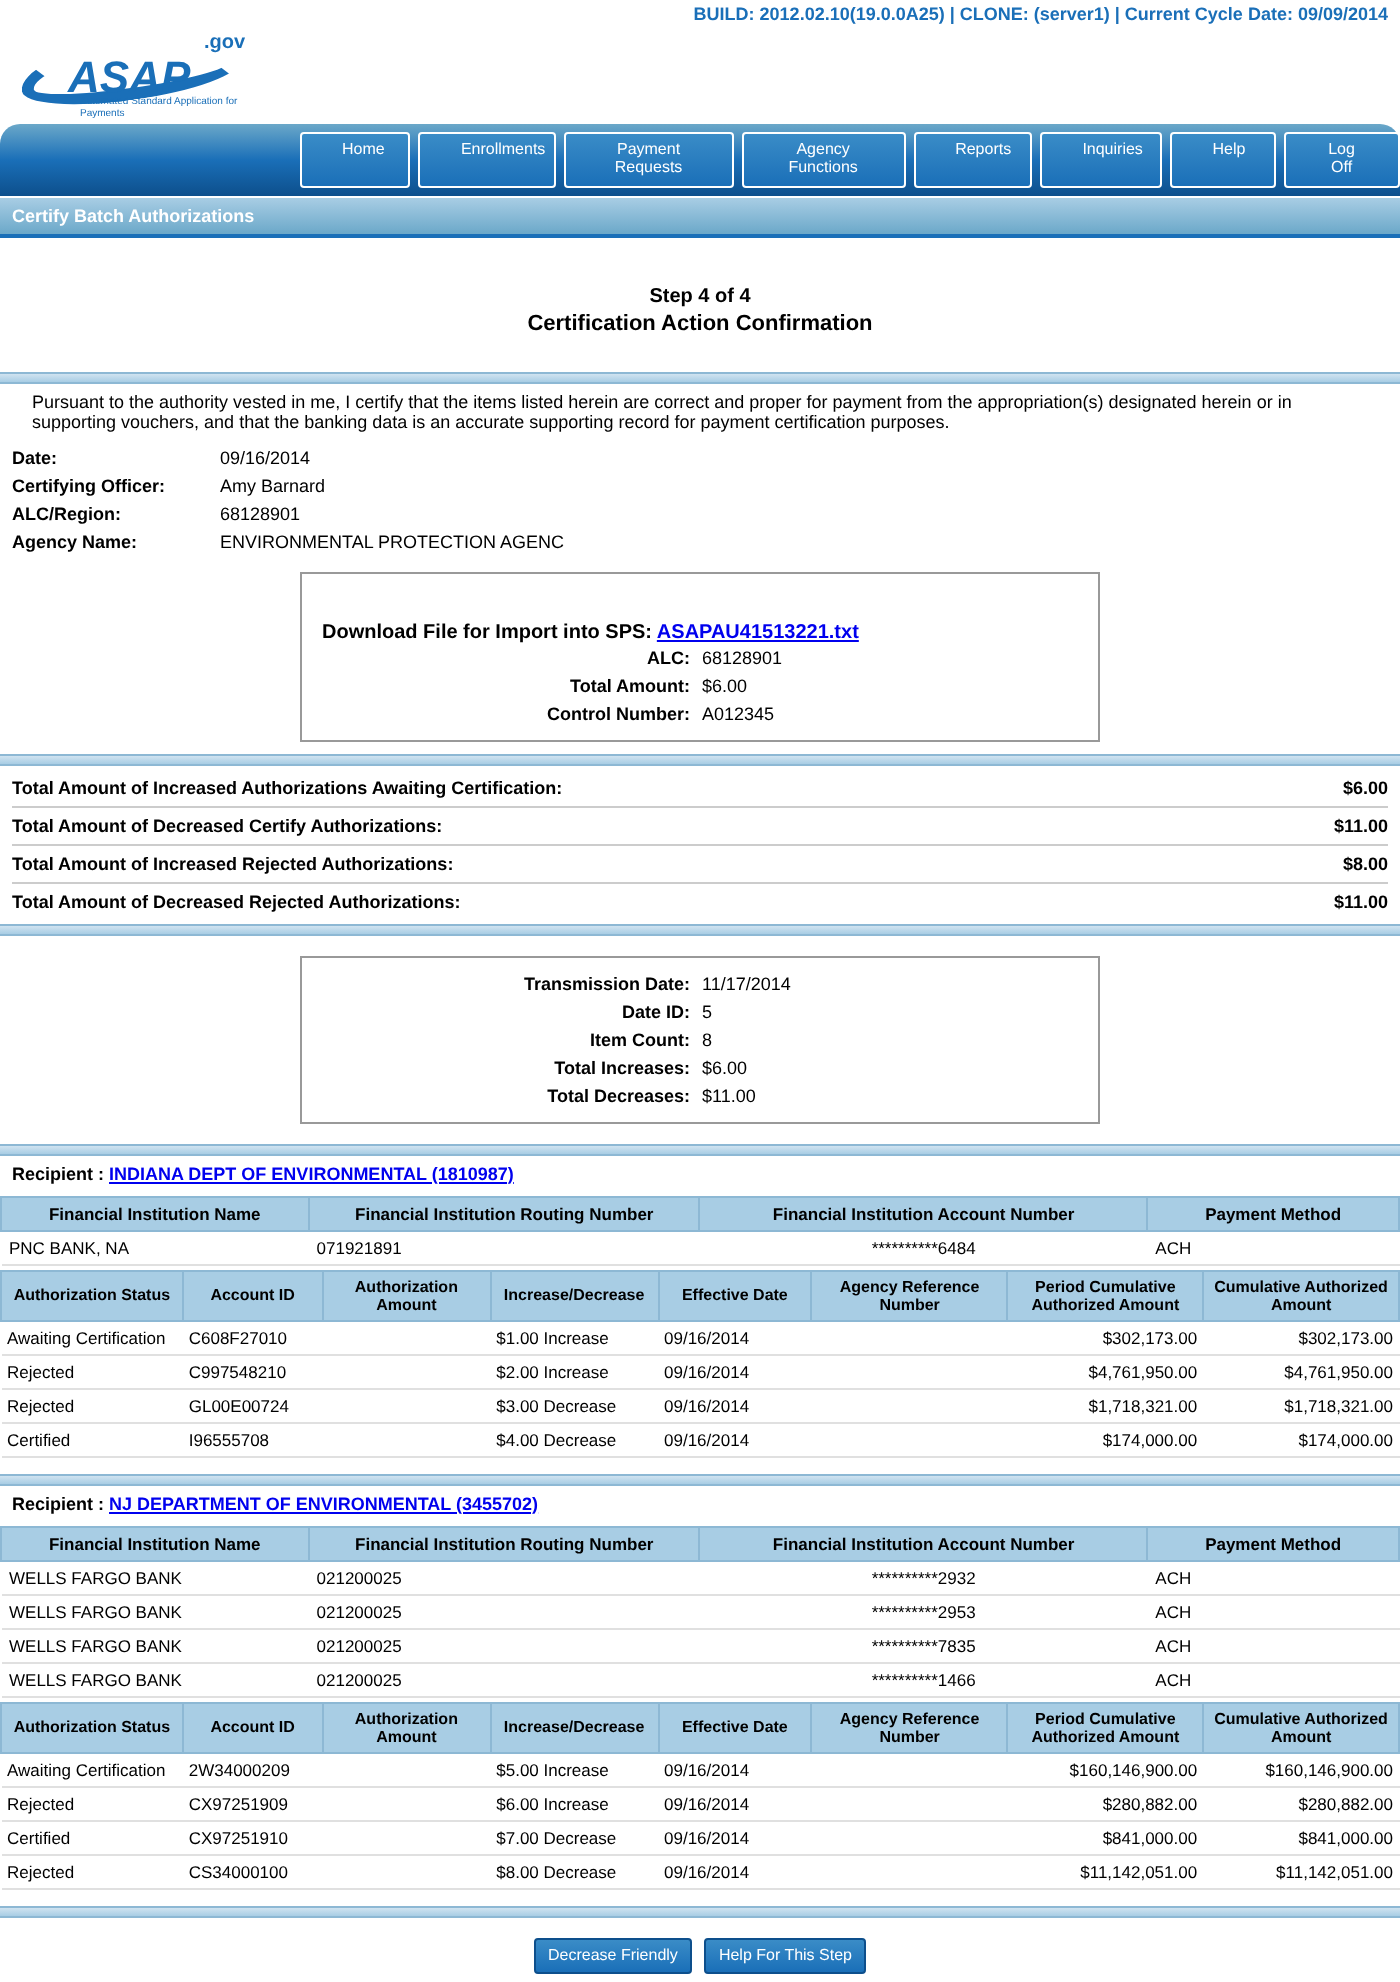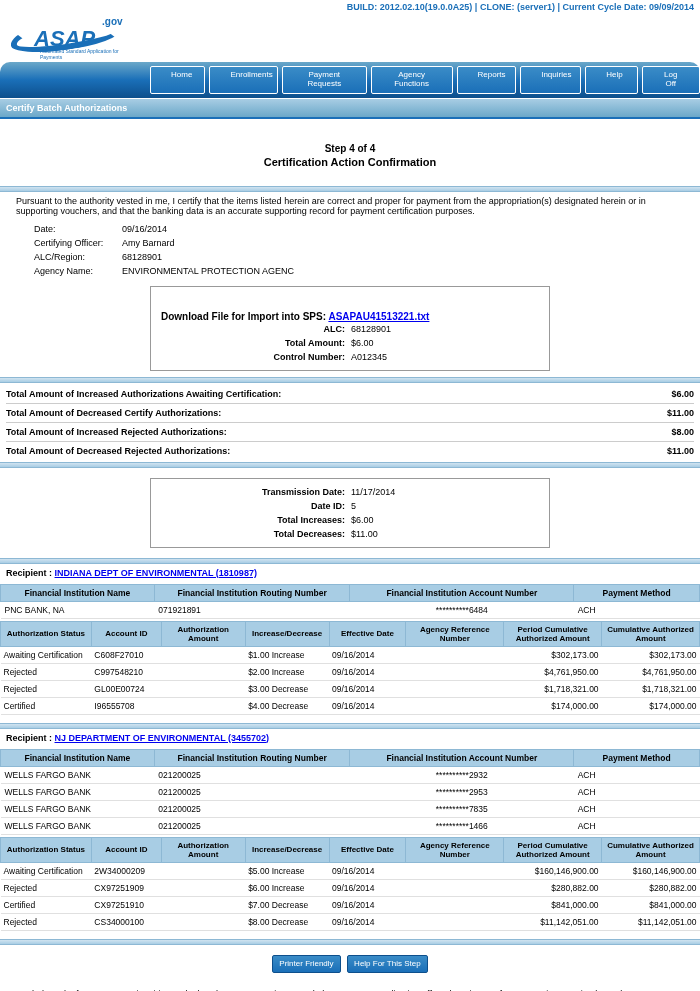--- a/index.html
+++ b/index.html
@@ -15,21 +15,21 @@
   .nav { display: flex; justify-content: flex-start; padding: 4px 0 4px 150px; gap: 4px; }
   .nav-item { background: linear-gradient(to bottom, #3a8cc7, #1a6fb8); color: #fff; padding: 4px 20px; font-size: 8px; border: 1px solid #fff; border-radius: 2px; cursor: pointer; text-align: center; min-width: 42px; line-height: 1.1; }
   .page-bar { background: linear-gradient(to bottom, #a8cde4, #6ba8c9); color: #fff; padding: 4px 6px; font-size: 9px; font-weight: bold; border-top: 1px solid #fff; border-bottom: 2px solid #1a6fb8; }
   .title-block { text-align: center; padding: 24px 0 18px; }
   .title-block .step { font-weight: bold; font-size: 10px; }
   .title-block .title { font-weight: bold; font-size: 11px; margin-top: 2px; }
   .section-sep { height: 6px; background: linear-gradient(to bottom, #d0e3f0, #a8cde4); border-top: 1px solid #8db8d4; border-bottom: 1px solid #8db8d4; }
   .cert-text { padding: 4px 16px; font-size: 9px; color: #000; }
   .kv-grid { padding: 2px 6px; }
   .kv-row { display: flex; padding: 2px 0; }
-  .kv-label { width: 88px; font-weight: normal; font-size: 9px; margin-left: 28px; }
+  .kv-label { width: 104px; font-weight: bold; font-size: 9px; }
   .kv-value { font-size: 9px; }
   .download-box { border: 1px solid #999; margin: 6px auto; width: 400px; padding: 6px 10px; }
   .download-title { font-weight: bold; font-size: 10px; margin-top: 18px; }
   .download-title a { color: #0000ee; text-decoration: underline; }
   .dl-row { display: flex; padding: 2px 0; }
   .dl-label { width: 190px; text-align: right; font-weight: bold; font-size: 9px; padding-right: 6px; }
   .dl-val { font-size: 9px; }
   .totals-grid { padding: 4px 6px; }
   .tot-row { display: flex; justify-content: space-between; padding: 2px 0; }
   .tot-label { font-weight: bold; font-size: 9px; }
@@ -154,20 +154,24 @@
 <div class="trans-box">
   <div class="dl-row">
       <div class="dl-label">Transmission Date:</div>
       <div class="dl-val">11/17/2014</div>
     </div>
   <div class="dl-row">
       <div class="dl-label">Date ID:</div>
       <div class="dl-val">5</div>
     </div>
   <div class="dl-row">
+      <div class="dl-label">Item Count:</div>
+      <div class="dl-val">8</div>
+    </div>
+  <div class="dl-row">
       <div class="dl-label">Total Increases:</div>
       <div class="dl-val">$6.00</div>
     </div>
   <div class="dl-row">
       <div class="dl-label">Total Decreases:</div>
       <div class="dl-val">$11.00</div>
     </div>
 </div>
 
 <div class="section-sep"></div>
@@ -339,20 +343,20 @@
           <td></td>
           <td class="right">$11,142,051.00</td>
           <td class="right">$11,142,051.00</td>
         </tr>
       </tbody>
     </table>
     <div class="section-sep"></div>
   </div>
 
 <div class="btn-row">
-  <span class="action-btn">Printer Friendly</span>
+  <span class="action-btn">Decrease Friendly</span>
   <span class="action-btn">Help For This Step</span>
 </div>
 
 <div class="footer-note">
   <span>To help make forms, reports, inquiries and other documents easier to read, the ASAP.gov application offers them in PDF format. To view or print these documents, please download the free Adobe Acrobat reader by clicking on the following link.</span><br>
   
 </div>
 
 </body></html>

